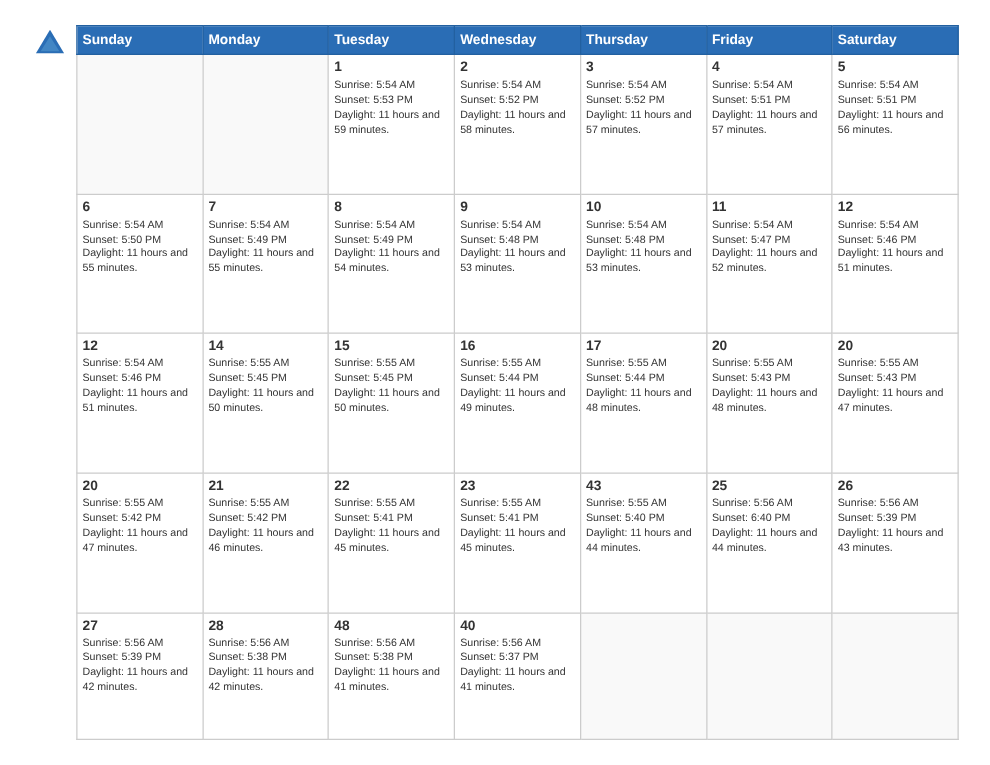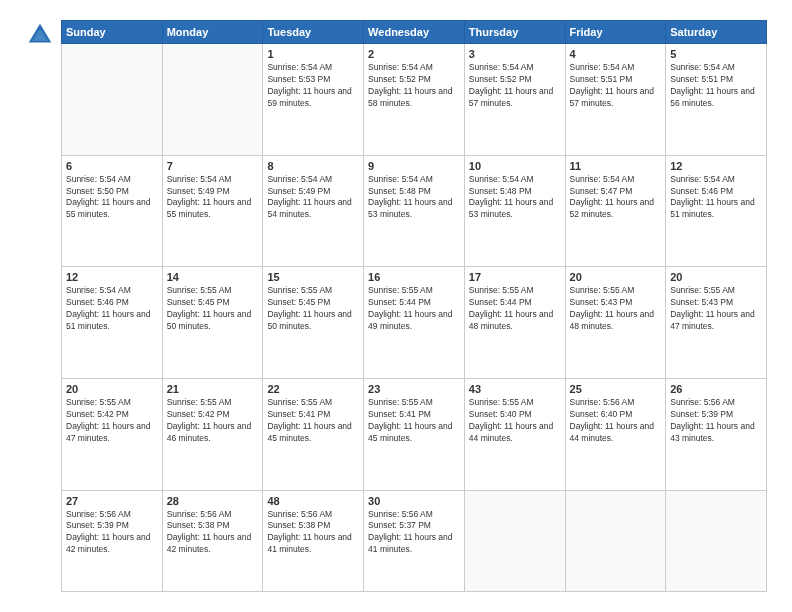--- a/index.html
+++ b/index.html
@@ -309,21 +309,21 @@
 Sunset: 5:38 PM
 Daylight: 11 hours and 42 minutes.</div>
           </td>
           <td class="last-row">
             <div class="day-num">48</div>
             <div class="cell-text">Sunrise: 5:56 AM
 Sunset: 5:38 PM
 Daylight: 11 hours and 41 minutes.</div>
           </td>
           <td class="last-row">
-            <div class="day-num">30</div>
+            <div class="day-num">40</div>
             <div class="cell-text">Sunrise: 5:56 AM
 Sunset: 5:37 PM
 Daylight: 11 hours and 41 minutes.</div>
           </td>
           <td class="last-row empty"></td>
           <td class="last-row empty"></td>
           <td class="last-row empty"></td>
         </tr>
       </tbody>
   </table>

